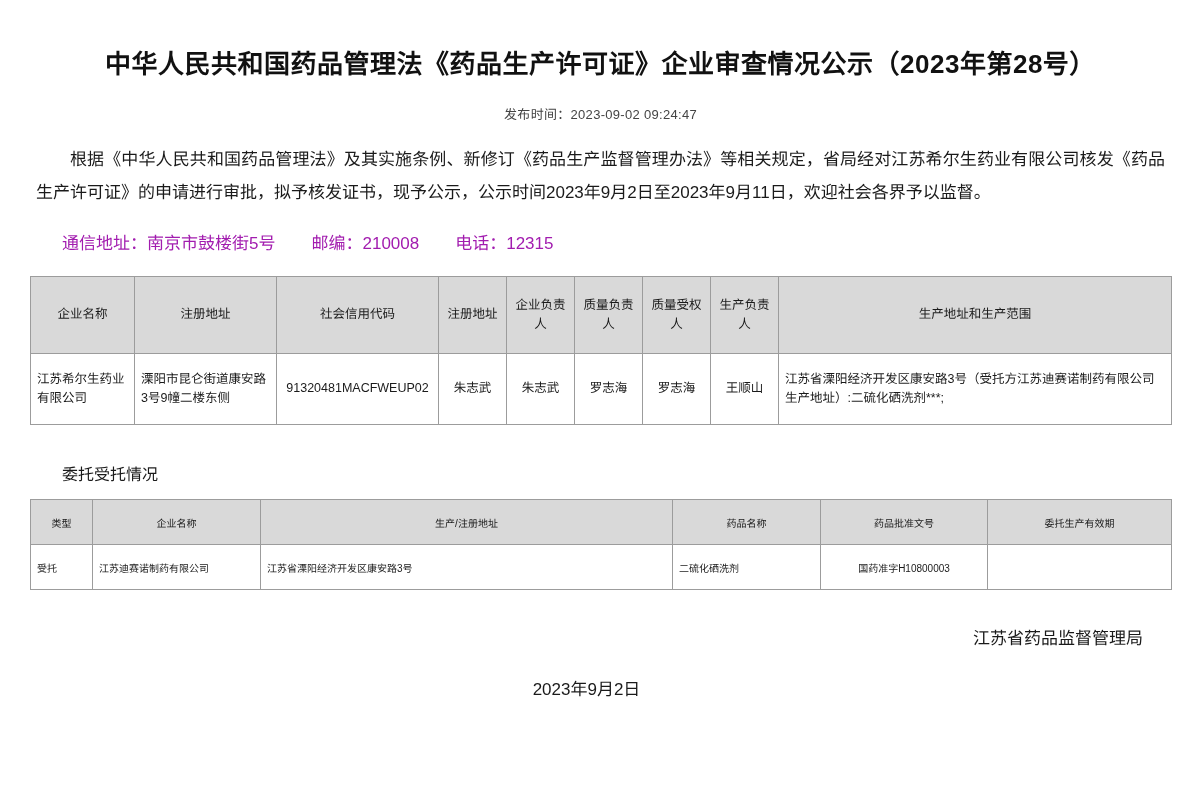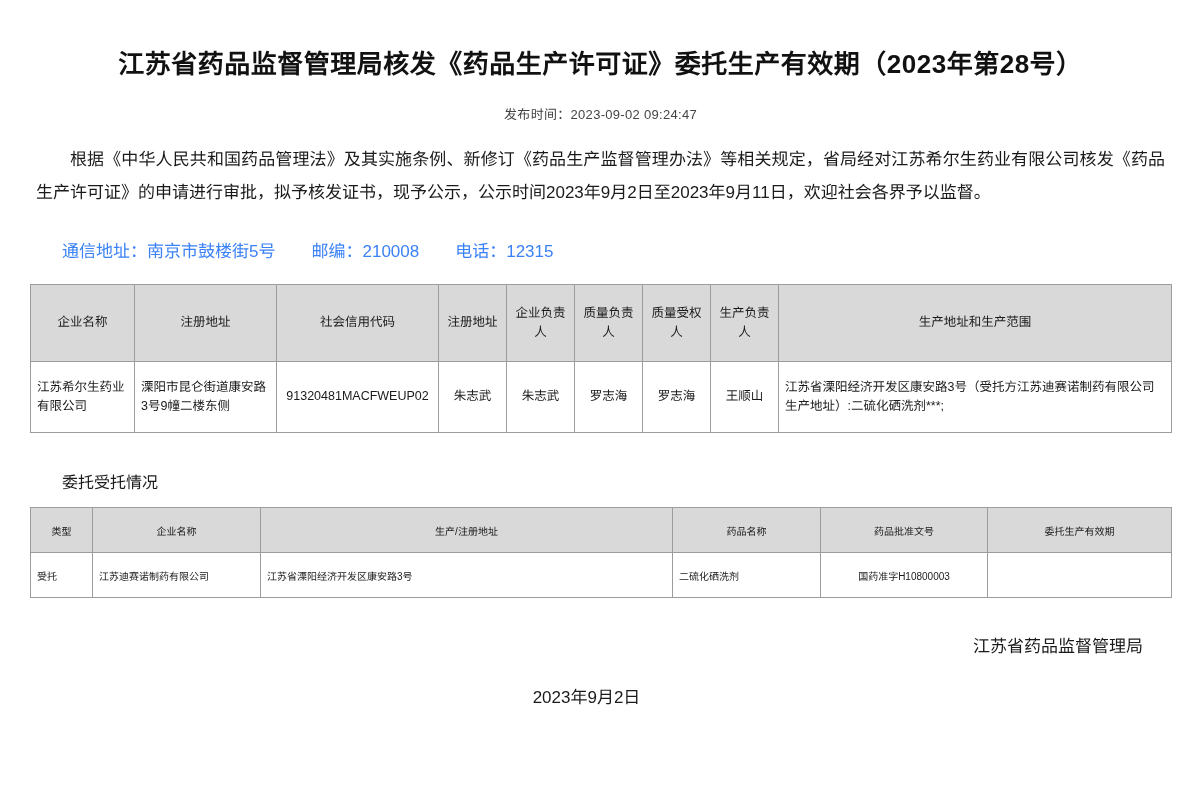--- a/index.html
+++ b/index.html
@@ -42,23 +42,23 @@
     line-height: 1.95;
     text-align: justify;
     text-justify: inter-ideograph;
     margin-top: 20px;
     padding: 0 6px;
     text-indent: 2em;
     color: #1a1a1a;
   }
   .contact-line {
     font-size: 17px;
-    margin-top: 28px;
+    margin-top: 20px;
     padding-left: 32px;
-    color: #3b82f6;
+    color: #a21caf;
     white-space: nowrap;
   }
   .contact-line .gap {
     display: inline-block;
     width: 36px;
   }
   table.grid {
     border-collapse: collapse;
     width: 1141px;
     margin: 22px auto 0 auto;
@@ -135,21 +135,21 @@
     margin-top: 26px;
     padding-right: 28px;
     color: #1a1a1a;
   }
 </style>
 </head>
 <body>
 
 <div class="page">
 
-  <h1 class="doc-title">江苏省药品监督管理局核发《药品生产许可证》委托生产有效期（2023年第28号）</h1>
+  <h1 class="doc-title">中华人民共和国药品管理法《药品生产许可证》企业审查情况公示（2023年第28号）</h1>
 
   <div class="publish-line">
     <span>发布时间：</span><span>2023-09-02 09:24:47</span>
   </div>
 
   <p class="body-para">根据《中华人民共和国药品管理法》及其实施条例、新修订《药品生产监督管理办法》等相关规定，省局经对江苏希尔生药业有限公司核发《药品生产许可证》的申请进行审批，拟予核发证书，现予公示，公示时间2023年9月2日至2023年9月11日，欢迎社会各界予以监督。</p>
 
   <div class="contact-line">
     <span>通信地址：</span><span>南京市鼓楼街5号</span><span class="gap"></span><span>邮编：</span><span>210008</span><span class="gap"></span><span>电话：</span><span>12315</span>
   </div>

